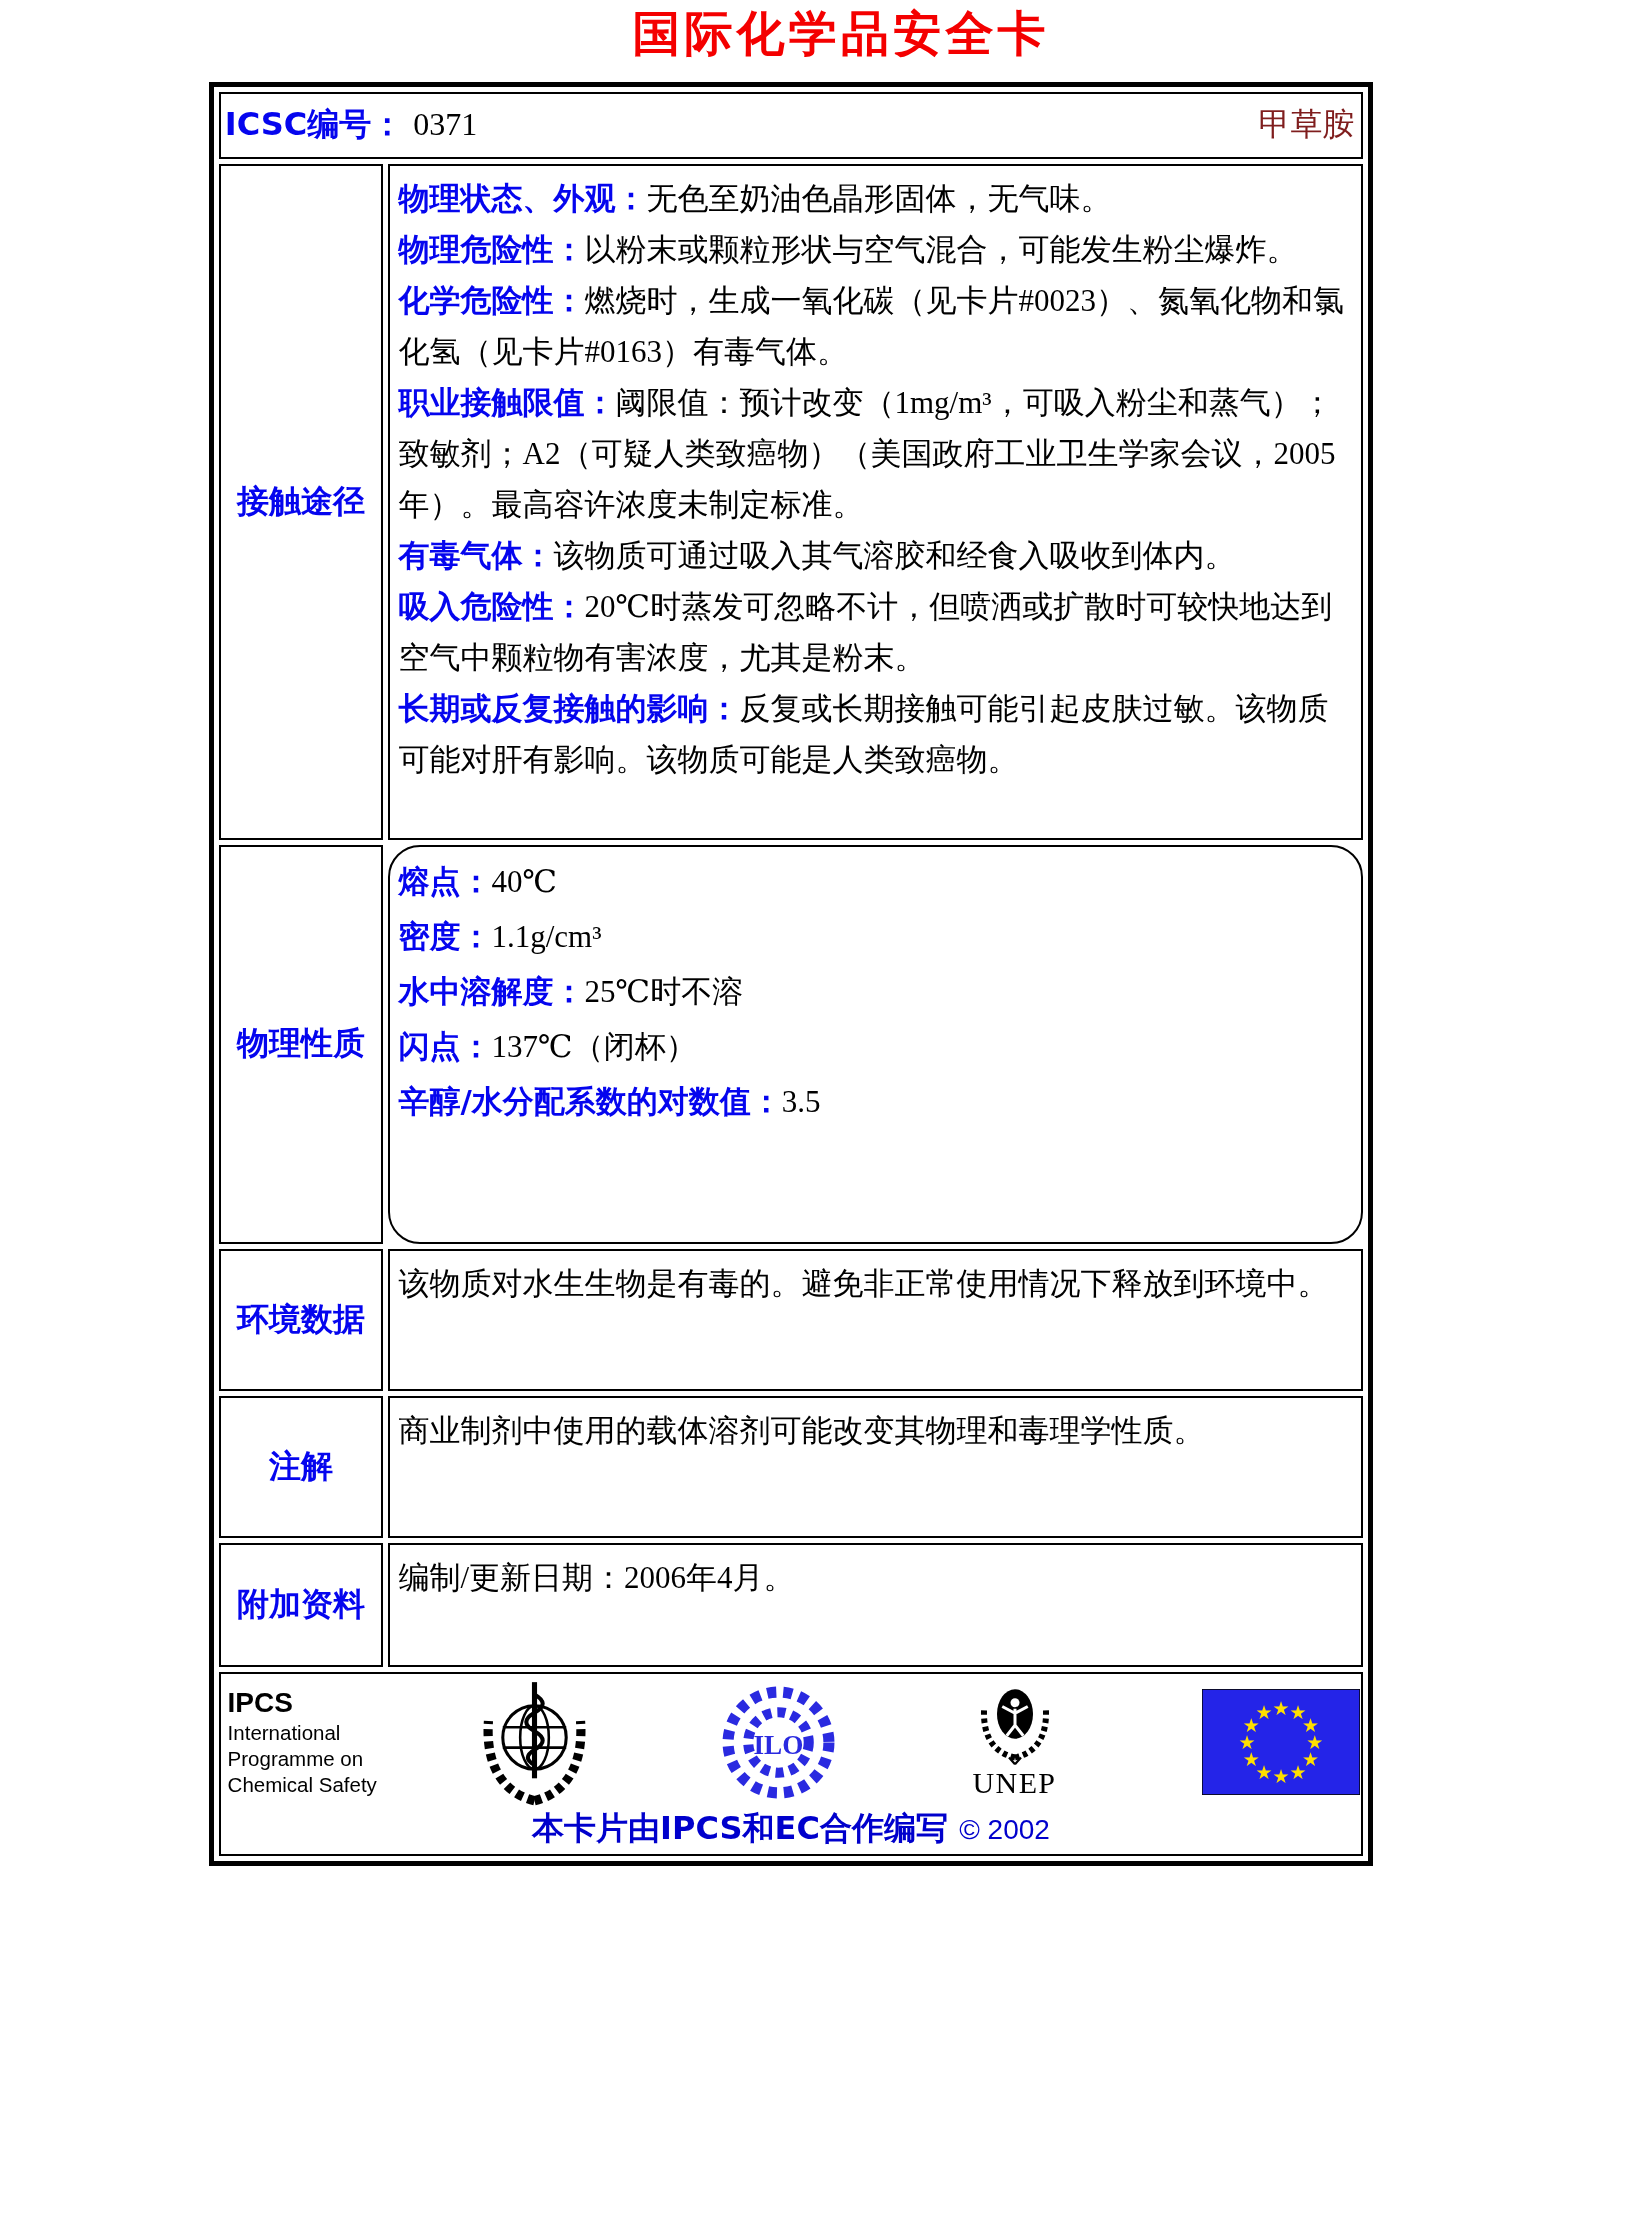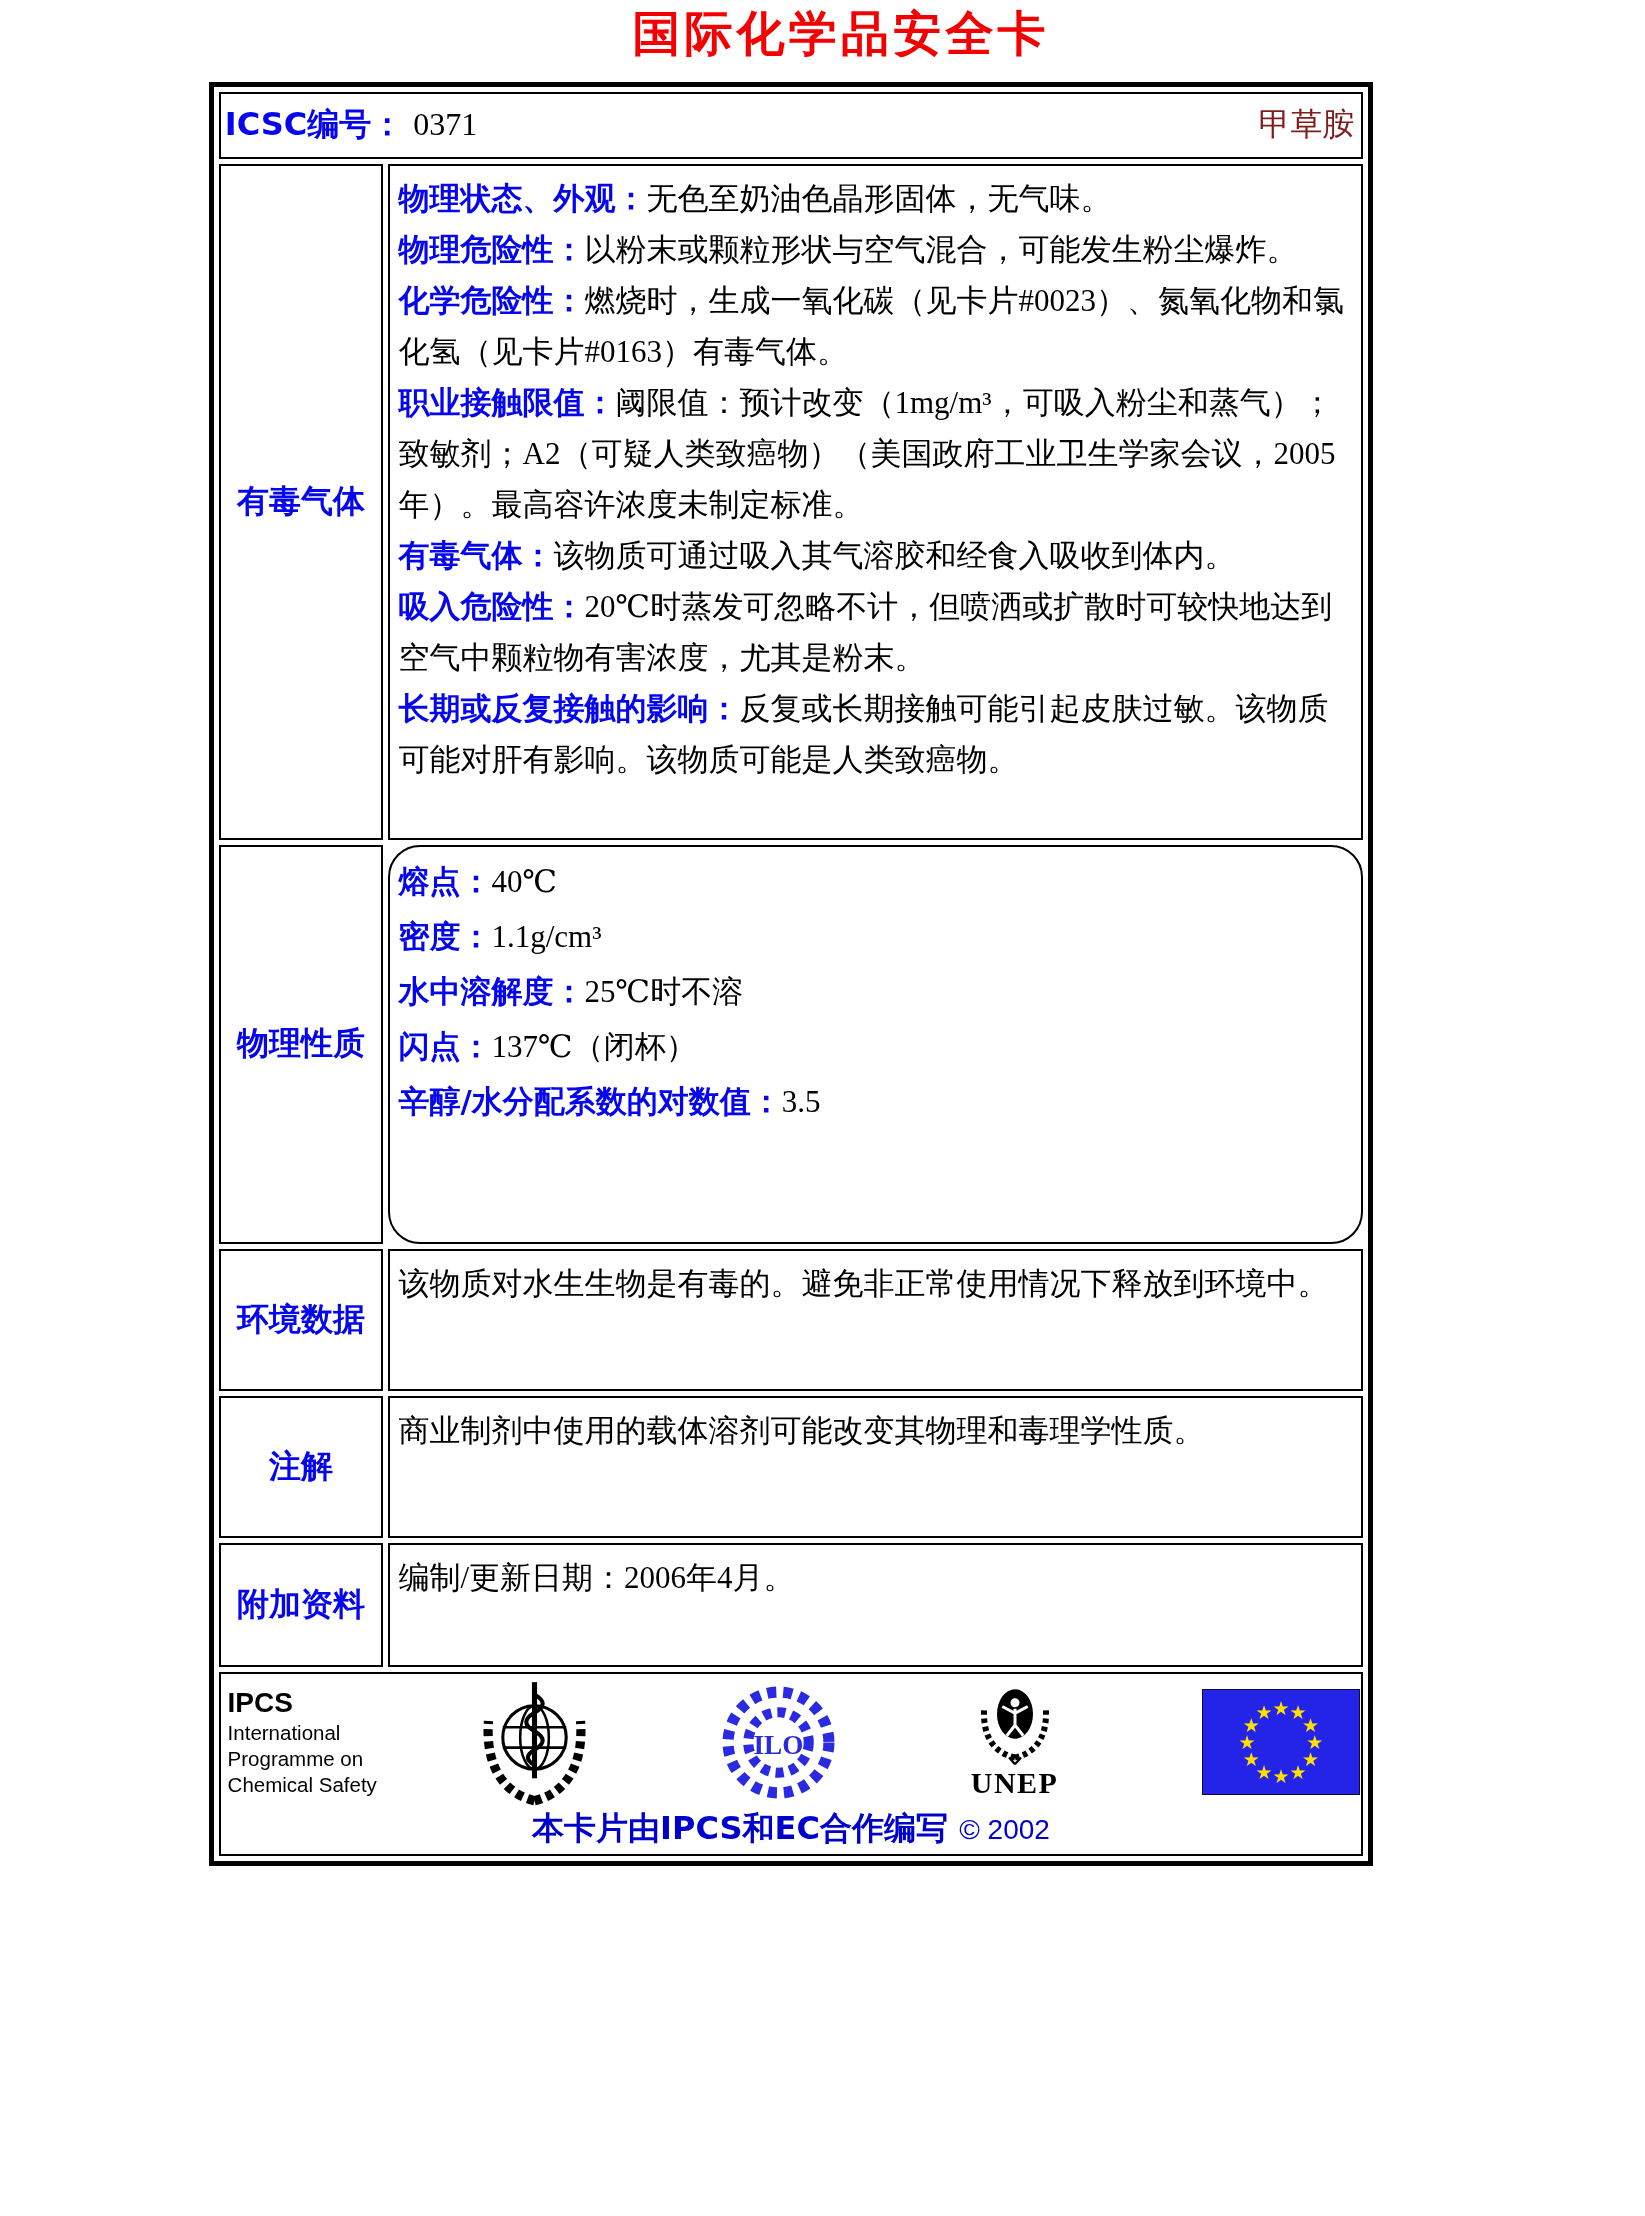--- a/index.html
+++ b/index.html
@@ -37,21 +37,21 @@
   
   .foot{position:relative;height:100%;min-height:178px;border-radius:7px;}
   .ipcs-block{position:absolute;left:5.6px;top:11.3px;color:#000;
               font-family:"Liberation Sans","DejaVu Sans",sans-serif;}
   .ipcs-block .big{font-size:28px;font-weight:bold;line-height:34px;}
   .ipcs-block .sub{font-size:20.5px;line-height:26px;}
   .logo{position:absolute;}
   .who-logo{left:249px;top:1.4px;}
   .ilo-logo{left:496px;top:7px;}
   .unep-block{position:absolute;left:729px;top:0;width:127px;text-align:center;}
-  .unep-word{font-family:"Liberation Serif","DejaVu Serif",serif;font-weight:bold;
+  .unep-word{font-family:"Liberation Serif","DejaVu Serif",serif;font-weight:normal;
              font-size:30px;line-height:31px;color:#000;letter-spacing:1.4px;}
   .eu-flag{left:980px;top:14px;}
   .credit{position:absolute;left:0;right:0;bottom:1.4px;text-align:center;font-size:32px;
           color:var(--footer-blue,#0000cc);}
   .credit .cn{font-weight:bold;font-family:"DejaVu Sans","Liberation Sans",sans-serif;}
   .credit .cp{font-weight:normal;font-size:28px;margin-left:11.3px;
               font-family:"Liberation Sans","DejaVu Sans",sans-serif;}
   .legal-line{font-size:27px;line-height:45px;padding:2.8px 5.6px;color:#000;}
   .legal-line .llab{font-weight:bold;color:#000;
         font-family:"DejaVu Sans","Liberation Sans",sans-serif;}
@@ -76,21 +76,21 @@
           <div class="hdr">
             <span>
               <span class="icsc-lab">ICSC编号：</span><span class="icsc-num">0371</span>
             </span>
             <span class="chem">甲草胺</span>
           </div>
         </td>
       </tr>
 
       <tr class="r-important">
-        <td class="lab">有毒气体</td>
+        <td class="lab">接触途径</td>
         <td class="cont">
           <p class="para"><span class="flabel">物理状态、外观：</span><span class="ftext">无色至奶油色晶形固体，无气味。</span></p>
           <p class="para"><span class="flabel">物理危险性：</span><span class="ftext">以粉末或颗粒形状与空气混合，可能发生粉尘爆炸。</span></p>
           <p class="para"><span class="flabel">化学危险性：</span><span class="ftext">燃烧时，生成一氧化碳（见卡片#0023）、氮氧化物和氯化氢（见卡片#0163）有毒气体。</span></p>
           <p class="para"><span class="flabel">职业接触限值：</span><span class="ftext">阈限值：预计改变（1mg/m³，可吸入粉尘和蒸气）；致敏剂；A2（可疑人类致癌物）（美国政府工业卫生学家会议，2005年）。最高容许浓度未制定标准。</span></p>
           <p class="para"><span class="flabel">有毒气体：</span><span class="ftext">该物质可通过吸入其气溶胶和经食入吸收到体内。</span></p>
           <p class="para"><span class="flabel">吸入危险性：</span><span class="ftext">20℃时蒸发可忽略不计，但喷洒或扩散时可较快地达到空气中颗粒物有害浓度，尤其是粉末。</span></p>
           <p class="para"><span class="flabel">长期或反复接触的影响：</span><span class="ftext">反复或长期接触可能引起皮肤过敏。该物质可能对肝有影响。该物质可能是人类致癌物。</span></p>
         </td>
       </tr>

